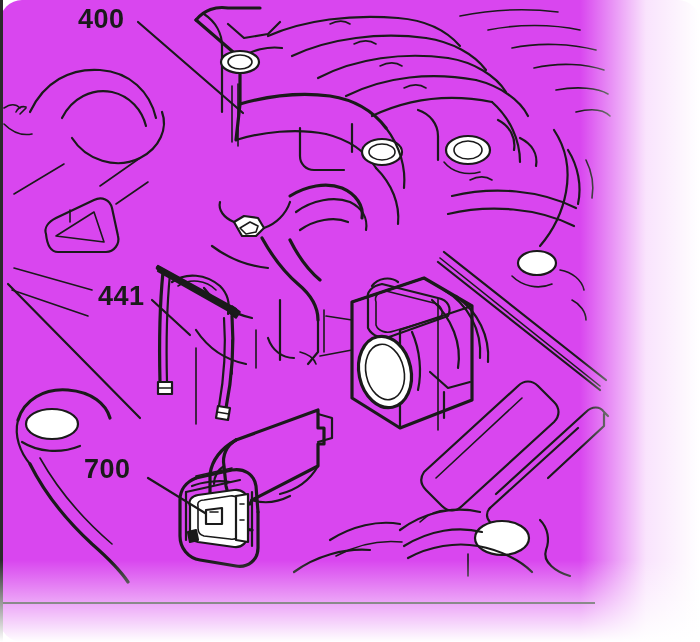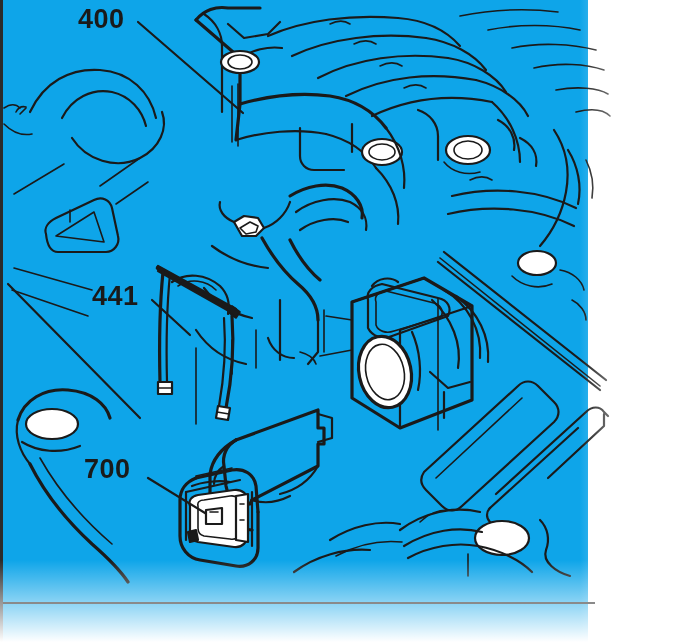--- a/index.html
+++ b/index.html
@@ -8,23 +8,24 @@
     background: #ffffff;
   }
   body {
     width: 700px;
     height: 642px;
     font-family: "Liberation Sans", sans-serif;
     overflow: hidden;
   }
   #viewer {
     position: relative;
-    width: 588px;
+    width: 700px;
     height: 642px;
-    background: #0ea5e9;
+    background: #d946ef;
+    border-radius: 22px;
   }
   #left-border {
     position: absolute;
     left: 0; top: 0;
     width: 3px; height: 642px;
     background: #2b2b2b;
   }
   #bottom-divider {
     position: absolute;
     left: 3px; top: 602px;
@@ -42,21 +43,21 @@
     font-family: "Liberation Sans", sans-serif;
     font-weight: bold;
     font-size: 27px;
     line-height: 1;
     color: #1a1a1a;
     letter-spacing: 0.5px;
     white-space: nowrap;
     user-select: none;
   }
   #label-400 { left: 78px; top: 6px; }
-  #label-441 { left: 92px; top: 283px; }
+  #label-441 { left: 98px; top: 283px; }
   #label-440 { left: 84px; top: 456px; }
   svg { display: block; }
   .ln { fill: none; stroke: #1a1a1a; stroke-linecap: round; stroke-linejoin: round; }
   .t1 { stroke-width: 1.6; }
   .t2 { stroke-width: 2.2; }
   .t3 { stroke-width: 3.2; }
   .tf { stroke-width: 4.6; }
   .fillw { fill: #ffffff; }
   .fillk { fill: #1a1a1a; }
 </style>

